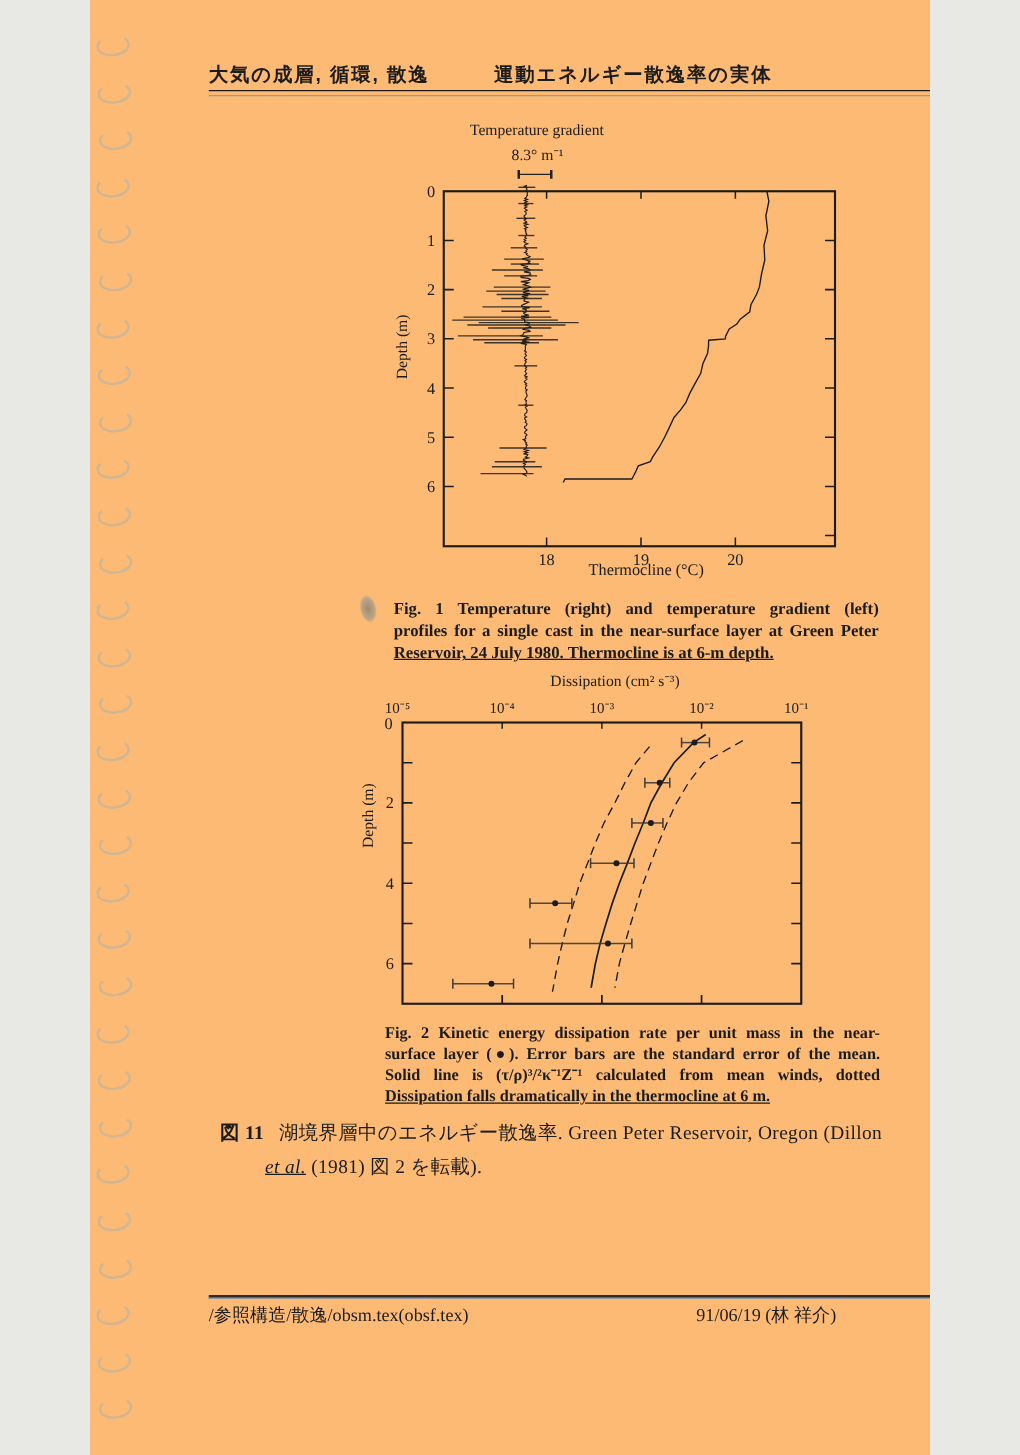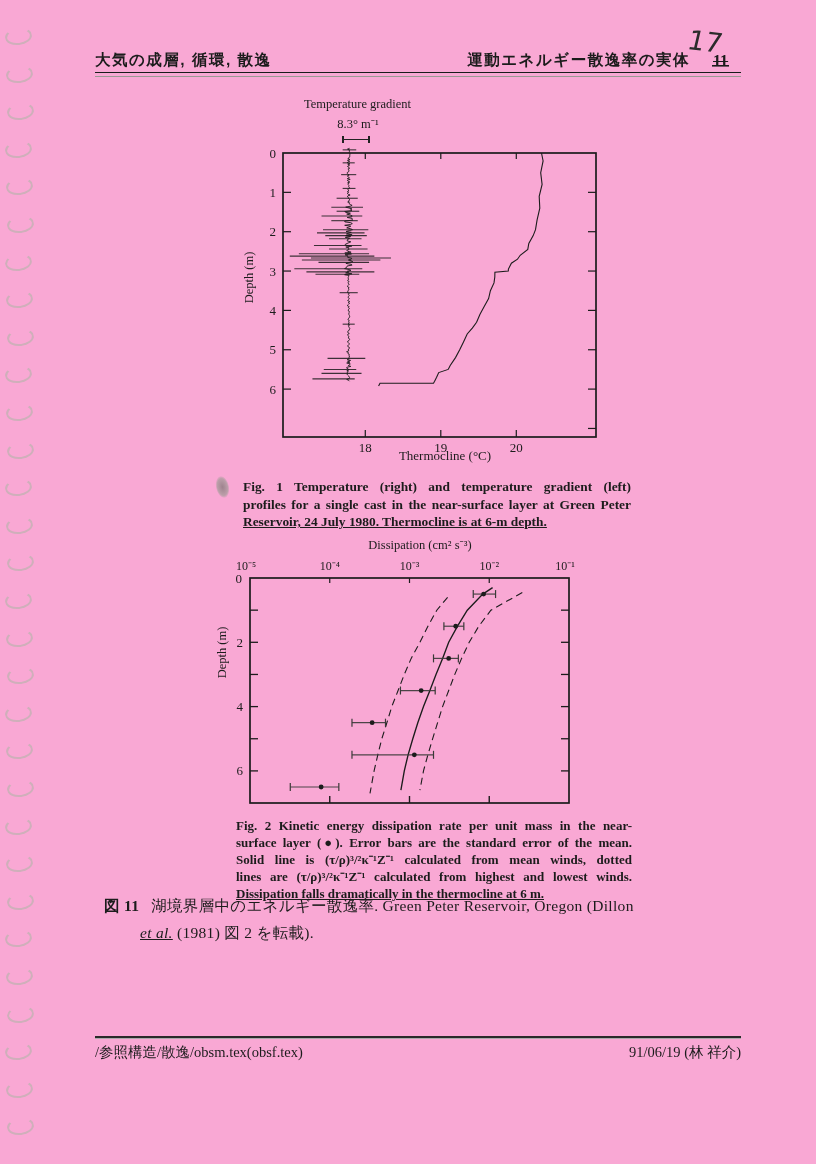--- a/index.html
+++ b/index.html
@@ -1,16 +1,16 @@
 <!DOCTYPE html>
 <html><head>
 <meta charset="utf-8">
 <style>
   html,body{margin:0;padding:0;background:#e8e8e4;}
-  .page{position:relative;width:816px;height:1164px;background:#f9a8d4;margin:0 auto;
+  .page{position:relative;width:672px;height:1164px;background:#fdba74;margin:0 auto;
         font-family:"Liberation Serif",serif;color:#1c1c1c;overflow:hidden;}
   .abs{position:absolute;}
   
   .hdr-left{left:95px;top:50px;font-family:"Liberation Sans",sans-serif;font-weight:bold;
             font-size:15.5px;letter-spacing:1.5px;}
   .hdr-right{right:126px;top:50px;font-family:"Liberation Sans",sans-serif;font-weight:bold;
              font-size:15.5px;letter-spacing:1.5px;}
   .hdr-rule{left:95px;top:72px;width:646px;height:3px;border-top:1.8px solid #1a1a1a;border-bottom:1px solid #9a9a94;}
   .pg-hand{left:688px;top:26px;font-family:"DejaVu Sans",sans-serif;font-size:27px;color:#2b2b2b;
            transform:rotate(7deg) skewX(-6deg);}
@@ -235,21 +235,20 @@
       <line x1="75.28571077101253" y1="256.975" x2="123.83698234647025" y2="256.975" stroke="#3a3a38" stroke-width="1.2" opacity="0.9"></line>
       <line x1="75.28571077101253" y1="252.97500000000002" x2="75.28571077101253" y2="260.975" stroke="#3a3a38" stroke-width="1.2"></line>
       <line x1="123.83698234647025" y1="252.97500000000002" x2="123.83698234647025" y2="260.975" stroke="#3a3a38" stroke-width="1.2"></line>
       <circle cx="106.14454456456585" cy="256.975" r="2.4" fill="#1c1c1c"></circle>
     </svg>
 
   <div class="abs caption" style="left:236px;top:817px;width:396px;font-size:13px;line-height:17px;">
     <div class="just">Fig. 2   Kinetic energy dissipation rate per unit mass in the near-</div>
     <div class="just">surface layer (●). Error bars are the standard error of the mean.</div>
     <div class="just">Solid line is (τ/ρ)³/²κ⁻¹Z⁻¹ calculated from mean winds, dotted</div>
-    <div class="just">lines are (τ/ρ)³/²κ⁻¹Z⁻¹ calculated from highest and lowest winds.</div>
     <div class="ctr">Dissipation falls dramatically in the thermocline at 6 m.</div>
   </div>
 
   <div class="abs jcap1">
     <span class="jtag">図 11</span><span>湖境界層中のエネルギー散逸率. Green Peter Reservoir, Oregon (Dillon</span>
   </div>
   <div class="abs jcap2">
     <span class="ital">et al.</span><span> (1981) 図 2 を転載).</span>
   </div>
 

